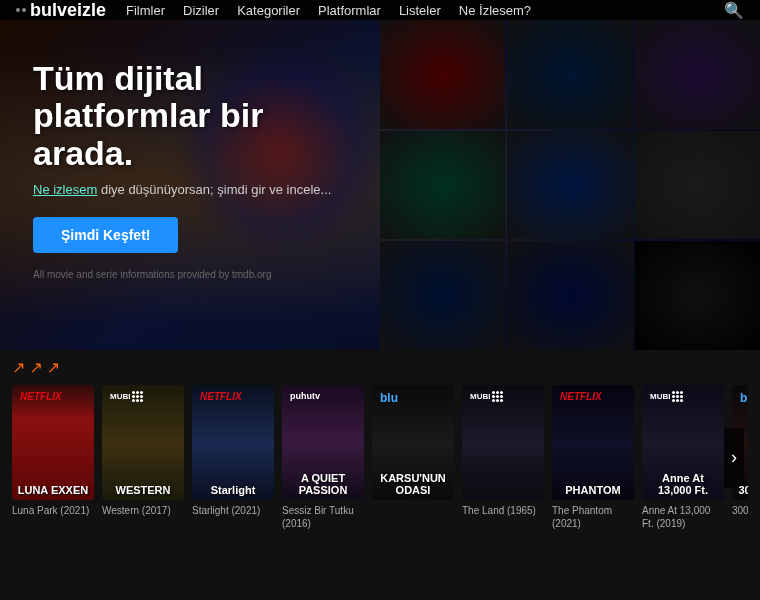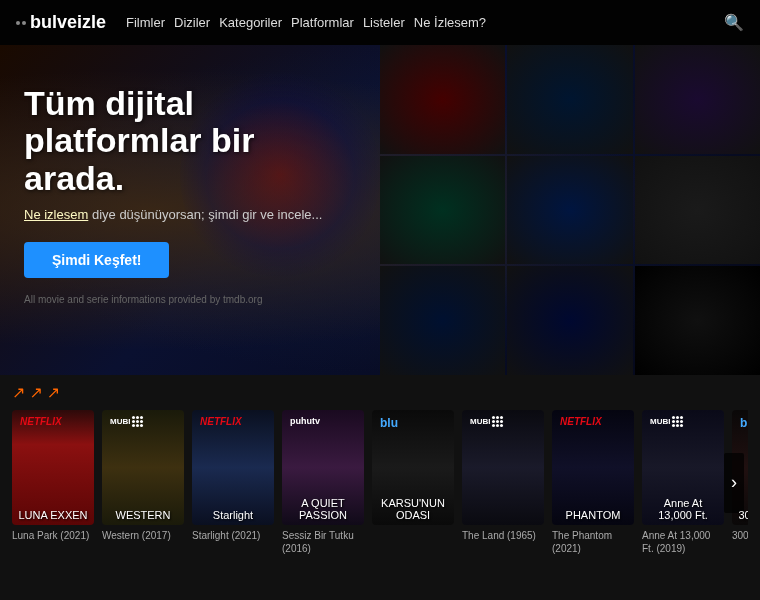--- a/index.html
+++ b/index.html
@@ -11,21 +11,21 @@
       background: #111;
       color: #fff;
     }
 
     
     nav {
       display: flex;
       align-items: center;
       background: rgba(0,0,0,0.85);
       padding: 0 16px;
-      height: 45px;
+      height: 20px;
       position: relative;
       z-index: 10;
     }
     .nav-logo {
       font-size: 18px;
       font-weight: bold;
       color: #fff;
       margin-right: 20px;
       display: flex;
       align-items: center;
@@ -37,21 +37,21 @@
       align-items: center;
     }
     .nav-logo .dot {
       width: 4px; height: 4px;
       background: #888;
       border-radius: 50%;
     }
     .nav-logo .brand { color: #fff; }
     .nav-links {
       display: flex;
-      gap: 9px;
+      gap: 18px;
       flex: 1;
     }
     .nav-links span {
       font-size: 13px;
       color: #ddd;
       cursor: pointer;
     }
     .nav-search {
       font-size: 16px;
       color: #ddd;
@@ -86,36 +86,37 @@
     }
 
     .hero-left {
       position: relative;
       z-index: 2;
       width: 380px;
       padding: 40px 20px 36px 24px;
       display: flex;
       flex-direction: column;
       justify-content: flex-start;
+      margin-left: 9px;
     }
     .hero-title {
       font-size: 34px;
       font-weight: 900;
       line-height: 1.1;
       color: #fff;
       text-shadow: 1px 1px 4px rgba(0,0,0,0.7);
       margin-bottom: 10px;
     }
     .hero-subtitle {
       font-size: 13px;
       color: #ccc;
       margin-bottom: 20px;
     }
     .hero-subtitle .link-text {
-      color: #fef9c3;
+      color: #5eead4;
       text-decoration: underline;
       cursor: pointer;
     }
     .hero-btn {
       display: inline-block;
       background: #1e90ff;
       color: #fff;
       font-size: 14px;
       font-weight: bold;
       padding: 10px 28px;
@@ -270,21 +271,21 @@
     .poster-phantom { background: linear-gradient(180deg, #050510 0%, #101028 50%, #050510 100%); }
     .poster-anne { background: linear-gradient(180deg, #0a0a18 0%, #181828 50%, #0a0a18 100%); }
     .poster-nocy { background: linear-gradient(180deg, #0a0808 0%, #201010 50%, #0a0808 100%); }
 
     .movie-title-overlay {
       position: absolute;
       bottom: 4px;
       left: 0; right: 0;
       text-align: center;
       font-size: 11px;
-      font-weight: normal;
+      font-weight: bold;
       color: #fff;
       text-shadow: 1px 1px 2px #000;
       z-index: 2;
       padding: 0 4px;
     }
 
     .next-arrow {
       position: absolute;
       right: 4px;
       top: 50%;

